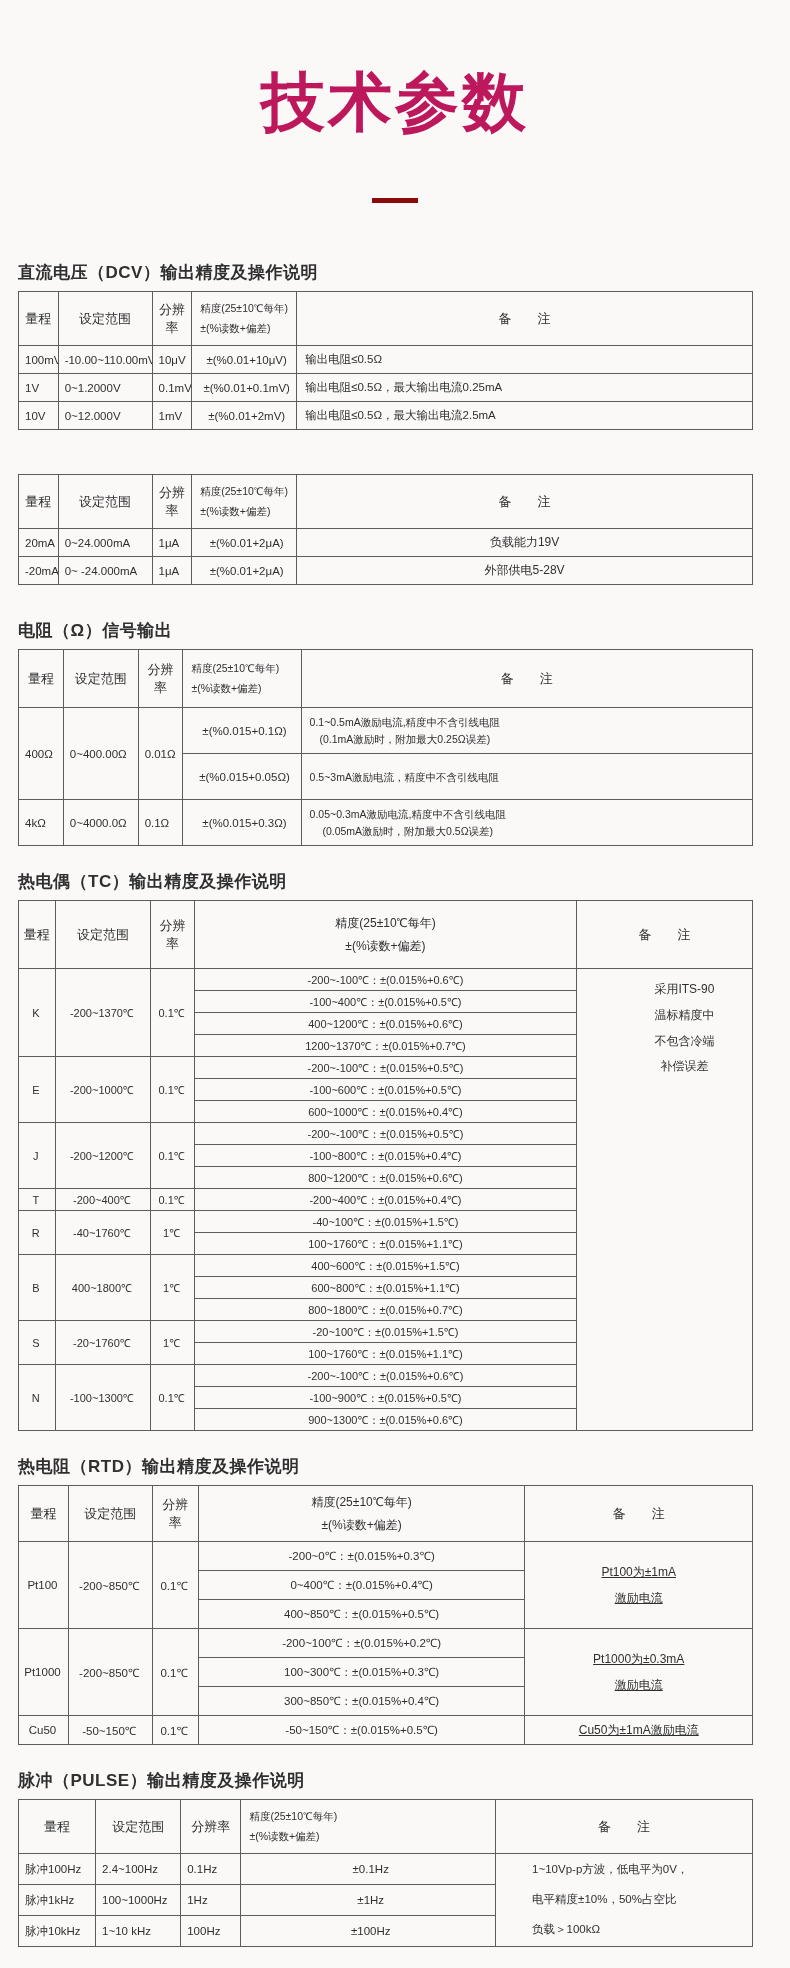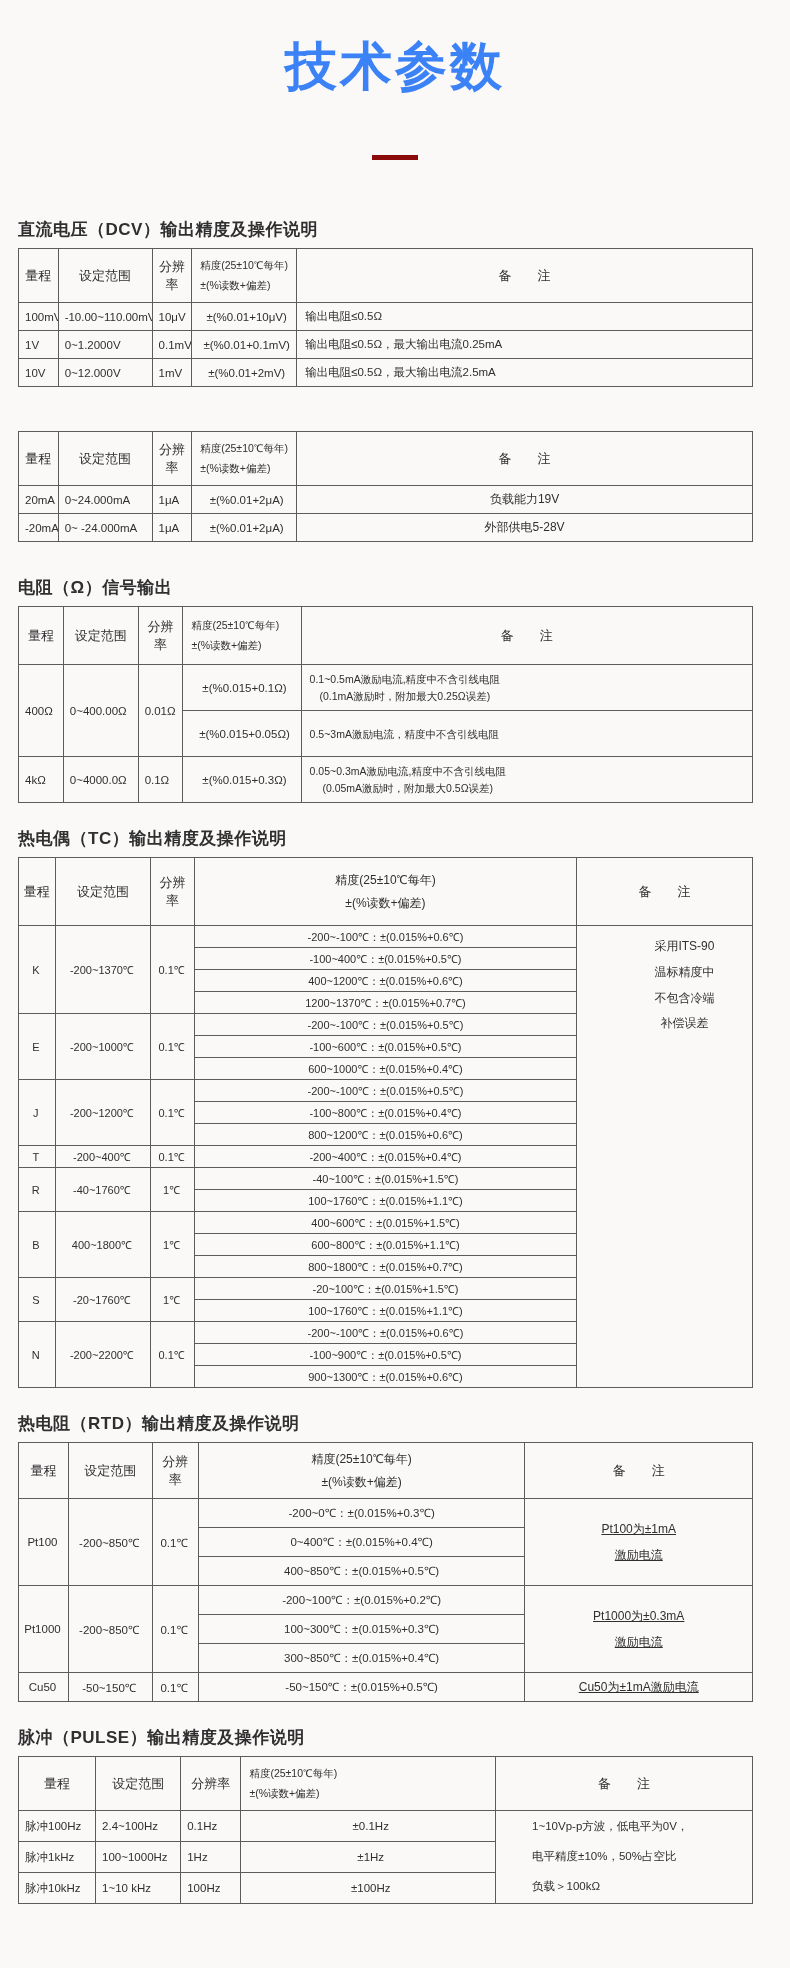--- a/index.html
+++ b/index.html
@@ -1,23 +1,23 @@
 <!DOCTYPE html>
 <html><head>
 <meta charset="utf-8">
 <style>
   html,body{margin:0;padding:0;background:#fbf9f8;}
   body{
     width:790px;min-height:1968px;margin:0 auto;
     font-family:"Liberation Sans",sans-serif;color:#2f2f2f;
   }
   .page-title{
-    margin:34px 0 0;text-align:center;
-    font-size:52px;font-weight:900;letter-spacing:3px;
-    color:#3b82f6;line-height:1.25;
+    margin:62px 0 0;text-align:center;
+    font-size:64px;font-weight:900;letter-spacing:3px;
+    color:#be185d;line-height:1.25;
   }
   .title-underline{width:46px;height:5px;background:#8b0b0b;margin:56px auto 0;}
   .content{width:735px;margin-left:18px;}
   .section-title{font-size:17px;font-weight:bold;margin:0;color:#2f2f2f;letter-spacing:.5px;}
   .s-dcv{margin-top:58px}.s-dca{margin-top:44px}.s-ohm{margin-top:34px}
   .s-tc{margin-top:24px}.s-rtd{margin-top:24px}.s-pulse{margin-top:24px}
 
   table.spec-table{
     border-collapse:collapse;table-layout:fixed;width:100%;
     margin-top:7px;border:1.5px solid #3e3e3e;background:transparent;
@@ -312,21 +312,21 @@
             <td class="cell-range" rowspan="2">S</td>
             <td class="cell-setting" rowspan="2">-20~1760℃</td>
             <td class="cell-resolution" rowspan="2">1℃</td>
             <td class="cell-accuracy">-20~100℃：±(0.015%+1.5℃)</td>
           </tr>
           <tr>
             <td class="cell-accuracy">100~1760℃：±(0.015%+1.1℃)</td>
           </tr>
           <tr>
             <td class="cell-range" rowspan="3">N</td>
-            <td class="cell-setting" rowspan="3">-200~2200℃</td>
+            <td class="cell-setting" rowspan="3">-100~1300℃</td>
             <td class="cell-resolution" rowspan="3">0.1℃</td>
             <td class="cell-accuracy">-200~-100℃：±(0.015%+0.6℃)</td>
           </tr>
           <tr>
             <td class="cell-accuracy">-100~900℃：±(0.015%+0.5℃)</td>
           </tr>
           <tr>
             <td class="cell-accuracy">900~1300℃：±(0.015%+0.6℃)</td>
           </tr>
         </tbody>

